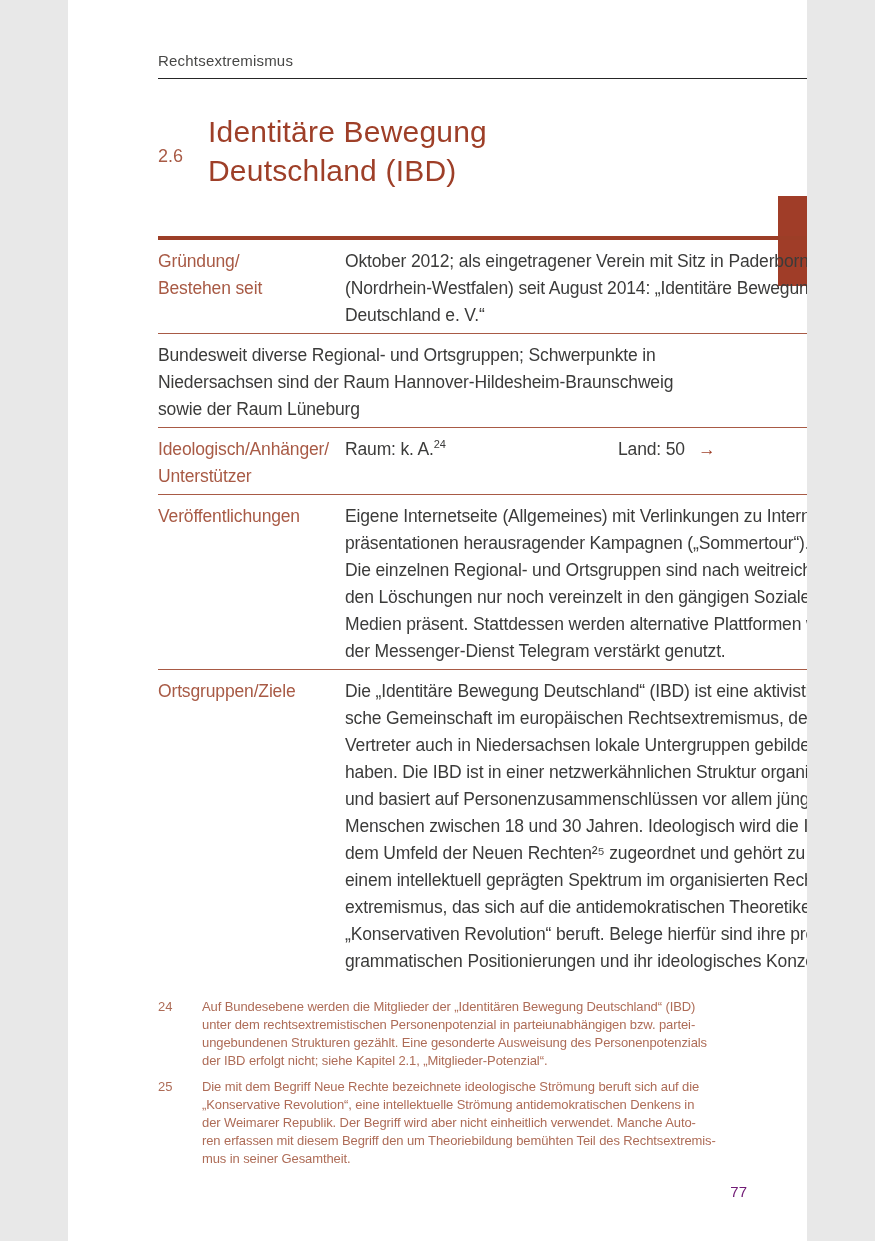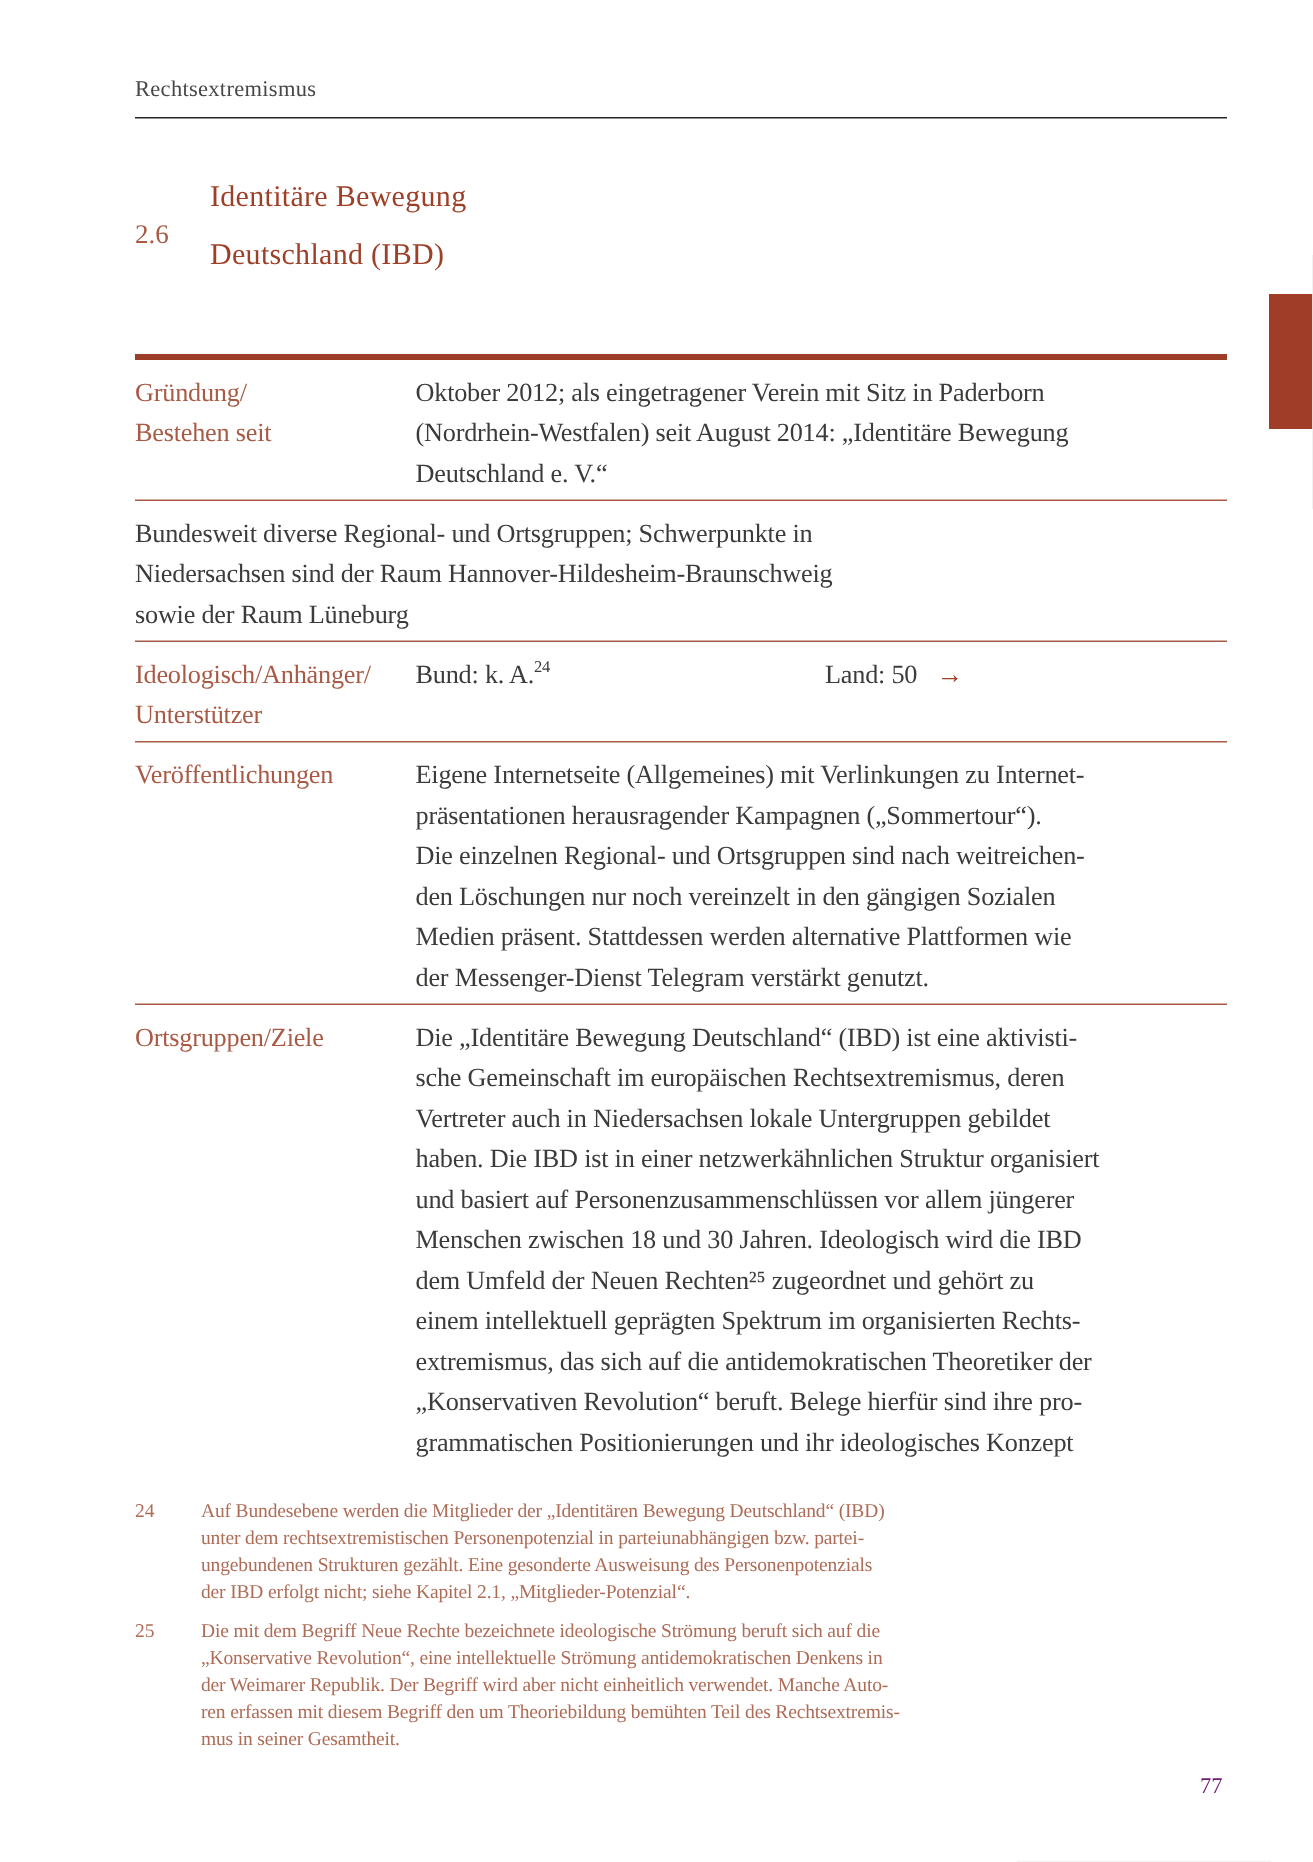--- a/index.html
+++ b/index.html
@@ -1,21 +1,21 @@
 <!DOCTYPE html>
 <html lang="de"><head>
 <meta charset="utf-8">
 <style>
   html,body{margin:0;padding:0;background:#e8e8e8;}
   .page{
     position:relative;
-    width:875px;height:1241px;
+    width:739px;height:1241px;
     margin:0 auto;
     background:#ffffff;
-    font-family:Liberation Serif, serif;
+    font-family:Liberation Sans, sans-serif;
     color:#3b3b3a;
     overflow:hidden;
   }
 
   
   .running-header{
     position:absolute;left:90px;top:52px;width:728px;
     font-size:15px;letter-spacing:0.2px;color:#474746;
     border-bottom:1px solid #262626;
     padding-bottom:9px;
@@ -32,21 +32,21 @@
   .title-block{
     position:absolute;left:90px;top:112px;
     display:flex;align-items:center;
   }
   .title-num{
     font-size:18px;color:#a85a45;
     padding-top:11px;width:50px;
   }
   .section-title{
     margin:0;font-weight:400;
-    font-size:20px;line-height:39px;
+    font-size:30px;line-height:39px;
     color:#9e3f28;
     white-space:pre;
     letter-spacing:0.2px;
   }
 
   
   .info-table{
     position:absolute;left:90px;top:236px;width:728px;
     border-top:4px solid #9c3e27;
   }
@@ -123,21 +123,21 @@
     <div class="row">
       <div class="row-value">Bundesweit diverse Regional- und Ortsgruppen; Schwerpunkte in
 Niedersachsen sind der Raum Hannover-Hildesheim-Braunschweig
 sowie der Raum Lüneburg</div>
     </div>
 
     <div class="row">
       <div class="row-label">Ideologisch/Anhänger/
 Unterstützer</div>
       <div class="row-value row-value-split">
-        <span class="bund"><span>Bund: k. A.</span><sup>24</sup></span>
+        <span class="bund"><span>Raum: k. A.</span><sup>24</sup></span>
         <span class="land"><span>Land: 50</span><span class="arrow">→</span></span>
       </div>
     </div>
 
     <div class="row">
       <div class="row-label">Veröffentlichungen</div>
       <div class="row-value">Eigene Internetseite (Allgemeines) mit Verlinkungen zu Internet-
 präsentationen herausragender Kampagnen („Sommertour“).
 Die einzelnen Regional- und Ortsgruppen sind nach weitreichen-
 den Löschungen nur noch vereinzelt in den gängigen Sozialen

